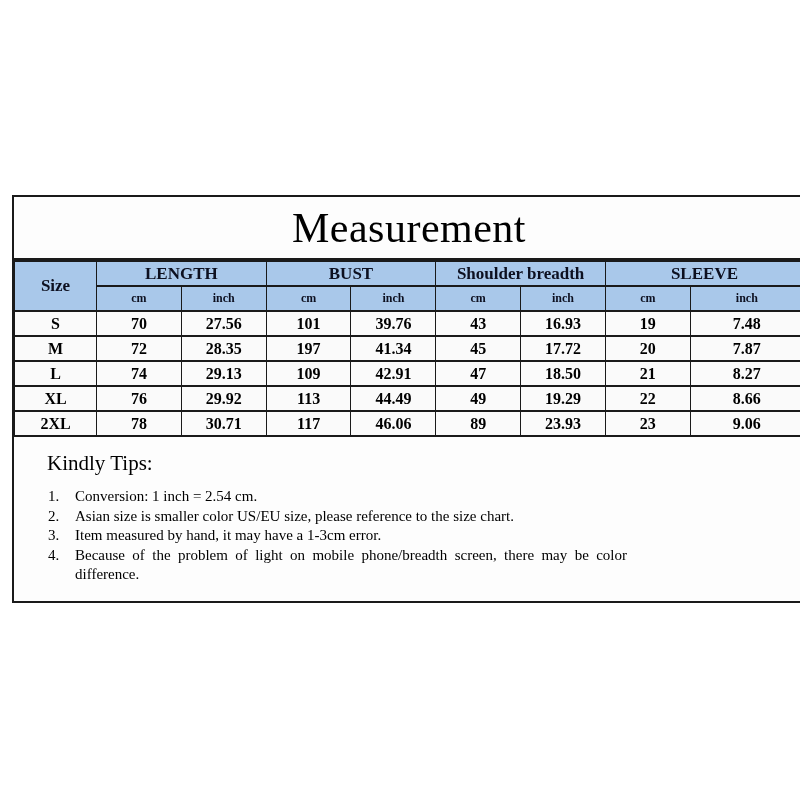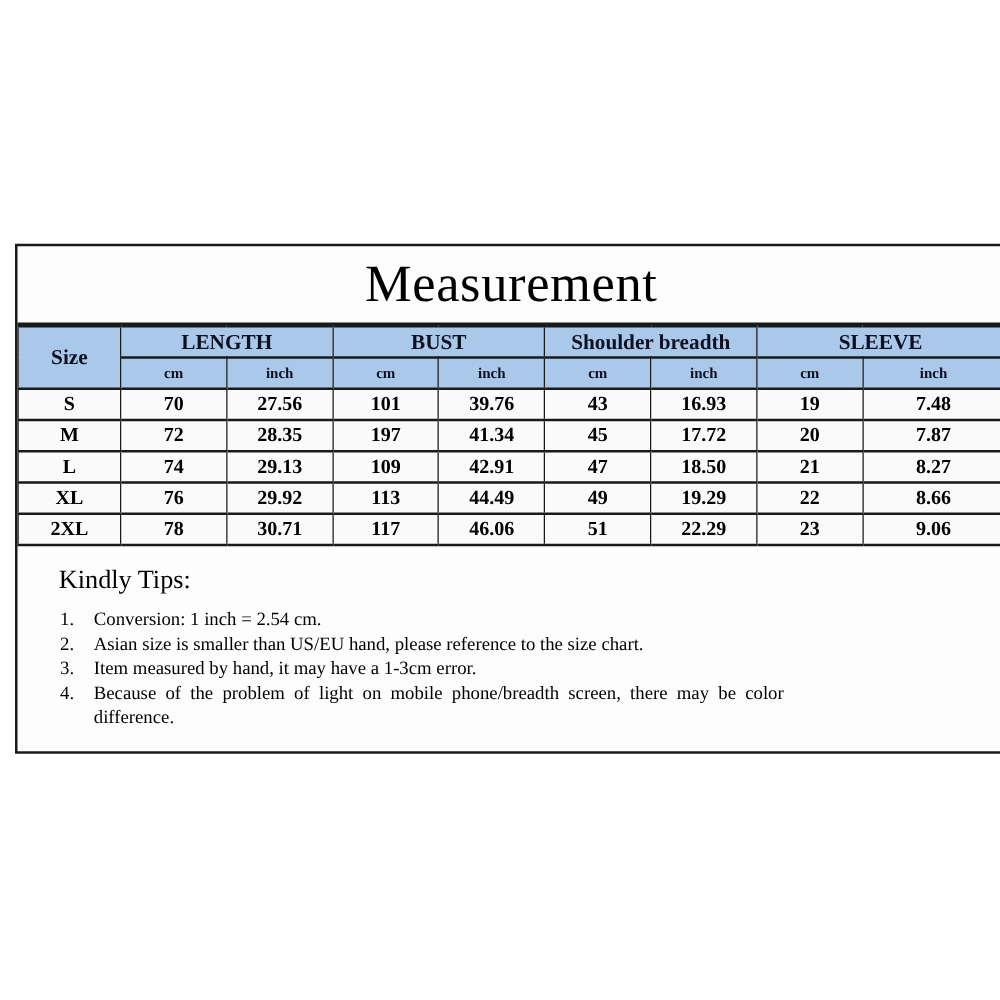--- a/index.html
+++ b/index.html
@@ -168,31 +168,31 @@
           <td>19.29</td>
           <td>22</td>
           <td>8.66</td>
         </tr>
         <tr>
           <td>2XL</td>
           <td>78</td>
           <td>30.71</td>
           <td>117</td>
           <td>46.06</td>
-          <td>51</td>
-          <td>22.29</td>
+          <td>89</td>
+          <td>23.93</td>
           <td>23</td>
           <td>9.06</td>
         </tr>
       </tbody>
   </table>
 
   <div class="tips">
     <div class="tips-heading">Kindly Tips:</div>
     <ol class="tips-list" id="tips-list">
         <li>Conversion: 1 inch = 2.54 cm.</li>
-        <li>Asian size is smaller than US/EU hand, please reference to the size chart.</li>
+        <li>Asian size is smaller color US/EU size, please reference to the size chart.</li>
         <li>Item measured by hand, it may have a 1-3cm error.</li>
         <li>Because of the problem of light on mobile phone/breadth screen, there may be color difference.</li>
       </ol>
   </div>
 
 </div>
 
 </body></html>

